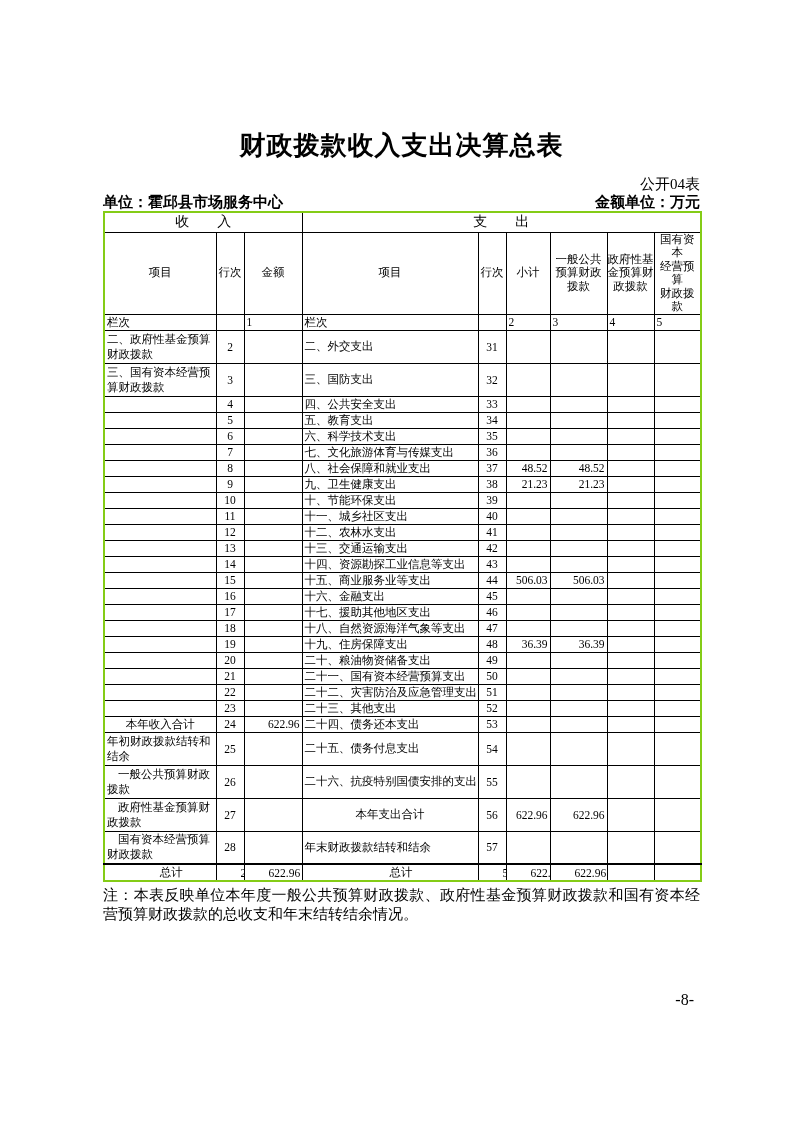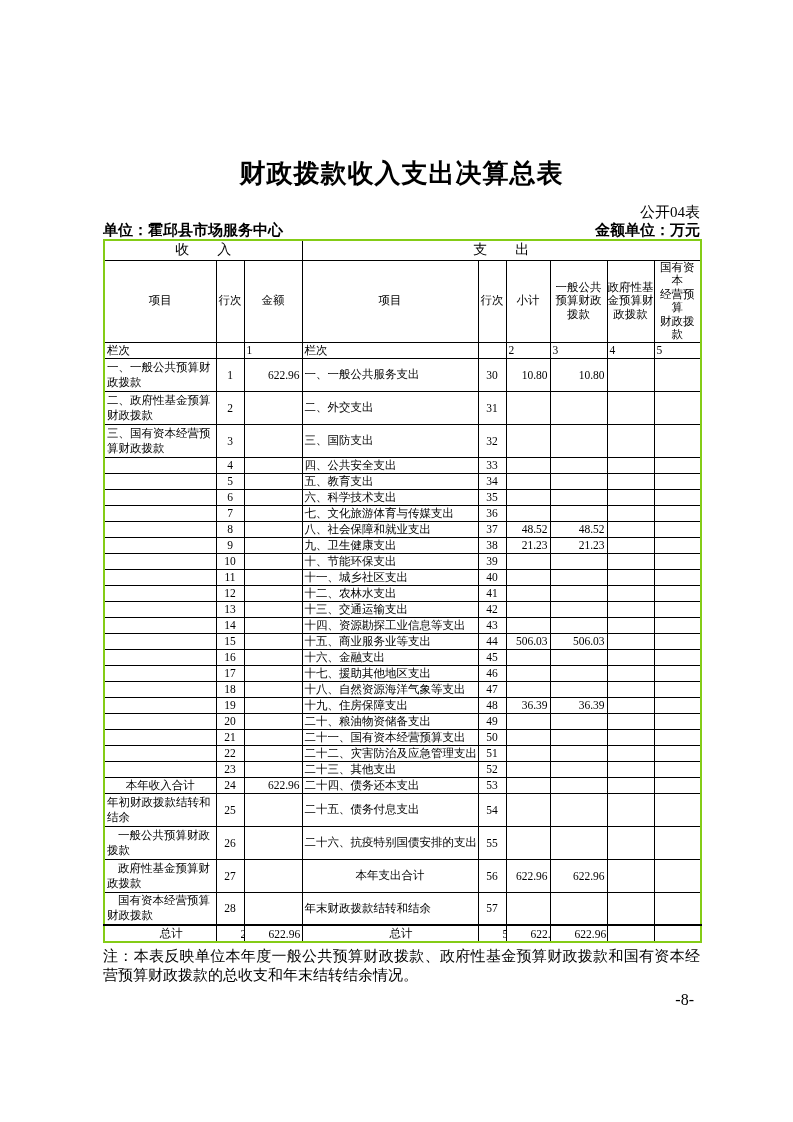--- a/index.html
+++ b/index.html
@@ -2,21 +2,21 @@
 <html><head>
 <meta charset="utf-8">
 <style>
   * { box-sizing: border-box; }
   html,body { margin:0; padding:0; background:#ffffff; }
   .page {
     width:793px; height:1122px; position:relative; background:#ffffff;
     font-family:"Liberation Serif","DejaVu Serif",serif; color:#000;
     overflow:hidden;
   }
-  .content { position:absolute; left:103px; top:156px; width:597px; }
+  .content { position:absolute; left:103px; top:128px; width:597px; }
   .title {
     font-size:26px; font-weight:bold; text-align:center; margin:0;
     font-family:"Liberation Sans","DejaVu Sans",sans-serif; letter-spacing:1px;
   }
   .table-no { text-align:right; font-size:15px; margin-top:13px; line-height:17px; }
   .meta-line {
     display:flex; justify-content:space-between; font-size:15px;
     font-weight:bold; margin-top:1px; line-height:17px;
   }
   table.fiscal {
@@ -102,31 +102,20 @@
           <td>栏次</td>
           <td></td>
           <td>2</td>
           <td>3</td>
           <td>4</td>
           <td>5</td>
         </tr>
       </thead>
       <tbody>
           <tr class="tall">
-            <td class="item inc-item">一、一般公共预算财政拨款</td>
-            <td class="num">1</td>
-            <td class="amt">622.96</td>
-            <td class="item exp-item">一、一般公共服务支出</td>
-            <td class="num">30</td>
-            <td class="amt">10.80</td>
-            <td class="amt">10.80</td>
-            <td class="amt"></td>
-            <td class="amt"></td>
-          </tr>
-          <tr class="tall">
             <td class="item inc-item">二、政府性基金预算财政拨款</td>
             <td class="num">2</td>
             <td class="amt"></td>
             <td class="item exp-item">二、外交支出</td>
             <td class="num">31</td>
             <td class="amt"></td>
             <td class="amt"></td>
             <td class="amt"></td>
             <td class="amt"></td>
           </tr>

